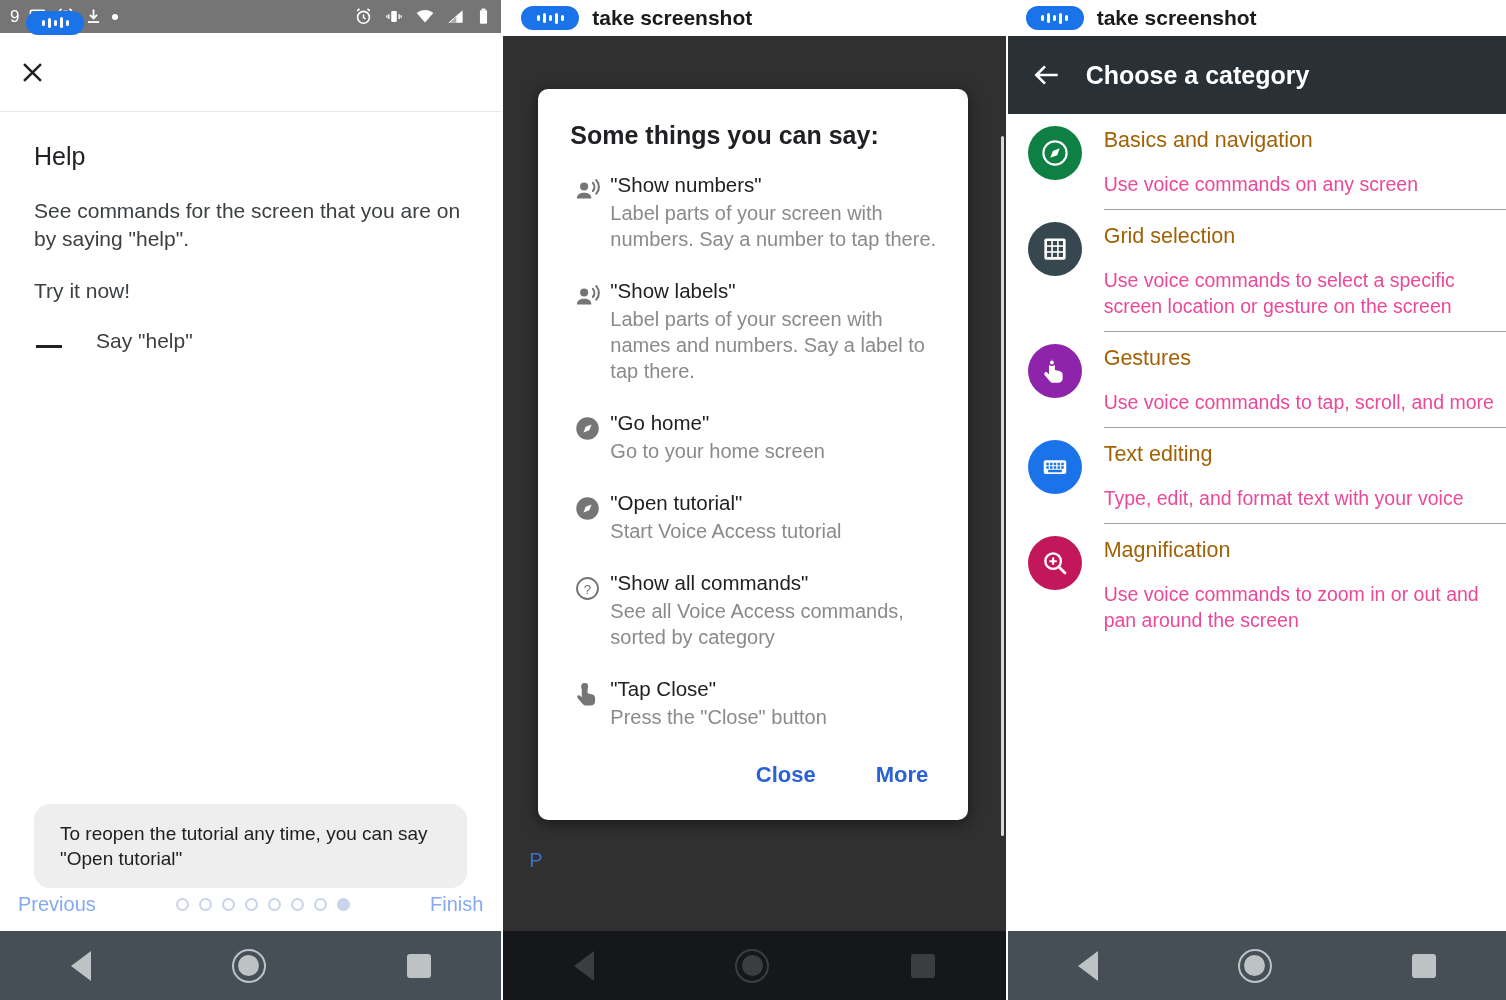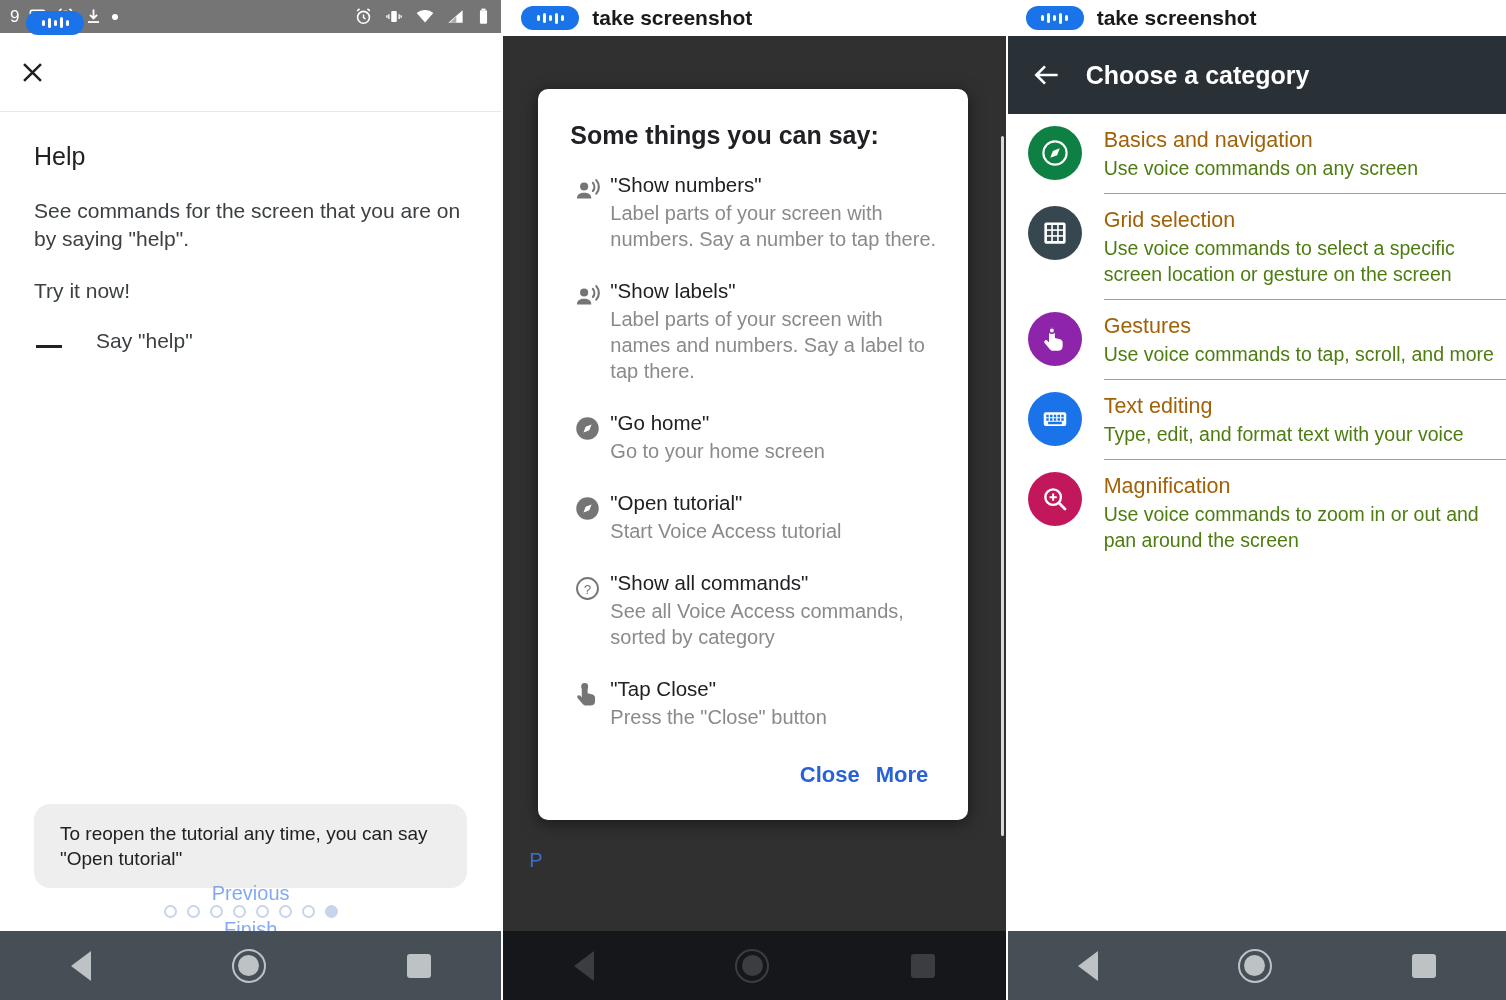--- a/index.html
+++ b/index.html
@@ -33,21 +33,21 @@
   .content1{padding:30px 34px 0 34px;}
   .h-help{font-size:25px;color:#202124;margin:0 0 26px 0;font-weight:400;}
   .p-body{font-size:21px;color:#3c4043;line-height:28px;margin:0 0 24px 0;max-width:430px;}
   .bullet-row{display:flex;align-items:flex-start;margin-top:22px;}
   .bullet-dash{width:26px;height:3px;background:#202124;margin:16px 34px 0 2px;flex:none;}
   .bullet-txt{font-size:21px;color:#3c4043;}
 
   .toast{position:absolute;left:34px;right:34px;bottom:112px;background:#eeeeee;border-radius:16px;padding:17px 26px;box-sizing:border-box;margin-top:6px;}
   .toast p{margin:0;font-size:19px;line-height:25px;color:#202124;}
 
-  .pager{position:absolute;left:0;right:0;bottom:74px;height:44px;display:flex;align-items:center;padding:0 18px;box-sizing:border-box;flex-direction:column;}
+  .pager{position:absolute;left:0;right:0;bottom:74px;height:44px;display:flex;align-items:center;padding:0 18px;box-sizing:border-box;}
   .pager-btn{font-size:20px;color:#5b8dee;opacity:.75;}
   .dots{flex:1;display:flex;justify-content:center;align-items:center;gap:10px;}
   .dot{width:13px;height:13px;border-radius:50%;border:2.5px solid #c8d4ea;box-sizing:border-box;}
   .dot.on{background:#c8d4ea;border-color:#c8d4ea;}
 
   .navbar{position:absolute;left:0;right:0;bottom:0;height:69px;background:#464f55;display:flex;align-items:center;justify-content:space-around;}
   .navbar.dim{background:#15171a;}
   .nav-back{width:0;height:0;border-top:15px solid transparent;border-bottom:15px solid transparent;border-right:20px solid #bdc2c4;}
   .navbar.dim .nav-back{border-right-color:#3b3d40;}
   .nav-home{width:30px;height:30px;border-radius:50%;border:2px solid #bdc2c4;display:flex;align-items:center;justify-content:center;}
@@ -63,34 +63,34 @@
   .scrim{position:absolute;top:36px;left:0;right:0;bottom:0;background:#303030;}
   .ghost-prev{position:absolute;left:26px;bottom:128px;font-size:20px;color:#3f6fc4;}
   .dialog{position:absolute;left:35px;top:53px;width:430px;background:#fff;border-radius:10px;box-shadow:0 3px 16px rgba(0,0,0,.5);padding:0 0 16px 0;}
   .dlg-title{font-size:25px;font-weight:bold;color:#202124;margin:32px 0 22px 32px;}
   .cmd-list{padding:0 24px 0 26px;}
   .cmd{display:flex;align-items:flex-start;margin-bottom:26px;}
   .cmd-ico{width:46px;flex:none;display:flex;justify-content:center;padding-top:5px;}
   .cmd-txt{flex:1;padding-right:4px;}
   .cmd-name{font-size:20.5px;color:#202124;line-height:26px;}
   .cmd-desc{font-size:20px;color:#8a8a8a;line-height:26px;margin-top:2px;}
-  .dlg-actions{display:flex;justify-content:flex-end;gap:16px;padding:6px 40px 16px 0;}
+  .dlg-actions{display:flex;justify-content:flex-end;gap:60px;padding:6px 40px 16px 0;}
   .dlg-btn{font-size:22px;font-weight:bold;color:#2962d6;}
   .scroll-track{position:absolute;right:2px;top:100px;width:3px;height:700px;background:#d8d8d8;border-radius:2px;}
 
   
   .p3-head{height:78px;background:#293036;display:flex;align-items:center;}
   .p3-back{width:78px;display:flex;align-items:center;justify-content:center;}
   .p3-title{color:#fff;font-size:25px;font-weight:bold;}
   .cat{display:flex;align-items:flex-start;padding:0 0 0 20px;}
   .cat-ico{width:54px;height:54px;border-radius:50%;flex:none;display:flex;align-items:center;justify-content:center;margin-top:12px;}
   .cat-body{flex:1;margin-left:22px;padding:12px 10px 12px 0;border-bottom:1px solid #9aa0a6;}
   .cat.last .cat-body{border-bottom:none;}
   .cat-title{font-size:21.5px;color:#a16207;line-height:28px;}
-  .cat-desc{font-size:19.5px;color:#4d7c0f;line-height:26px;margin-top:1px;}
+  .cat-desc{font-size:19.5px;color:#ec4899;line-height:26px;margin-top:17px;}
 </style>
 </head>
 <body>
 
 <div class="screens">
 
   <div class="panel p1">
 
     <div class="statusbar">
       <div class="sb-left">

